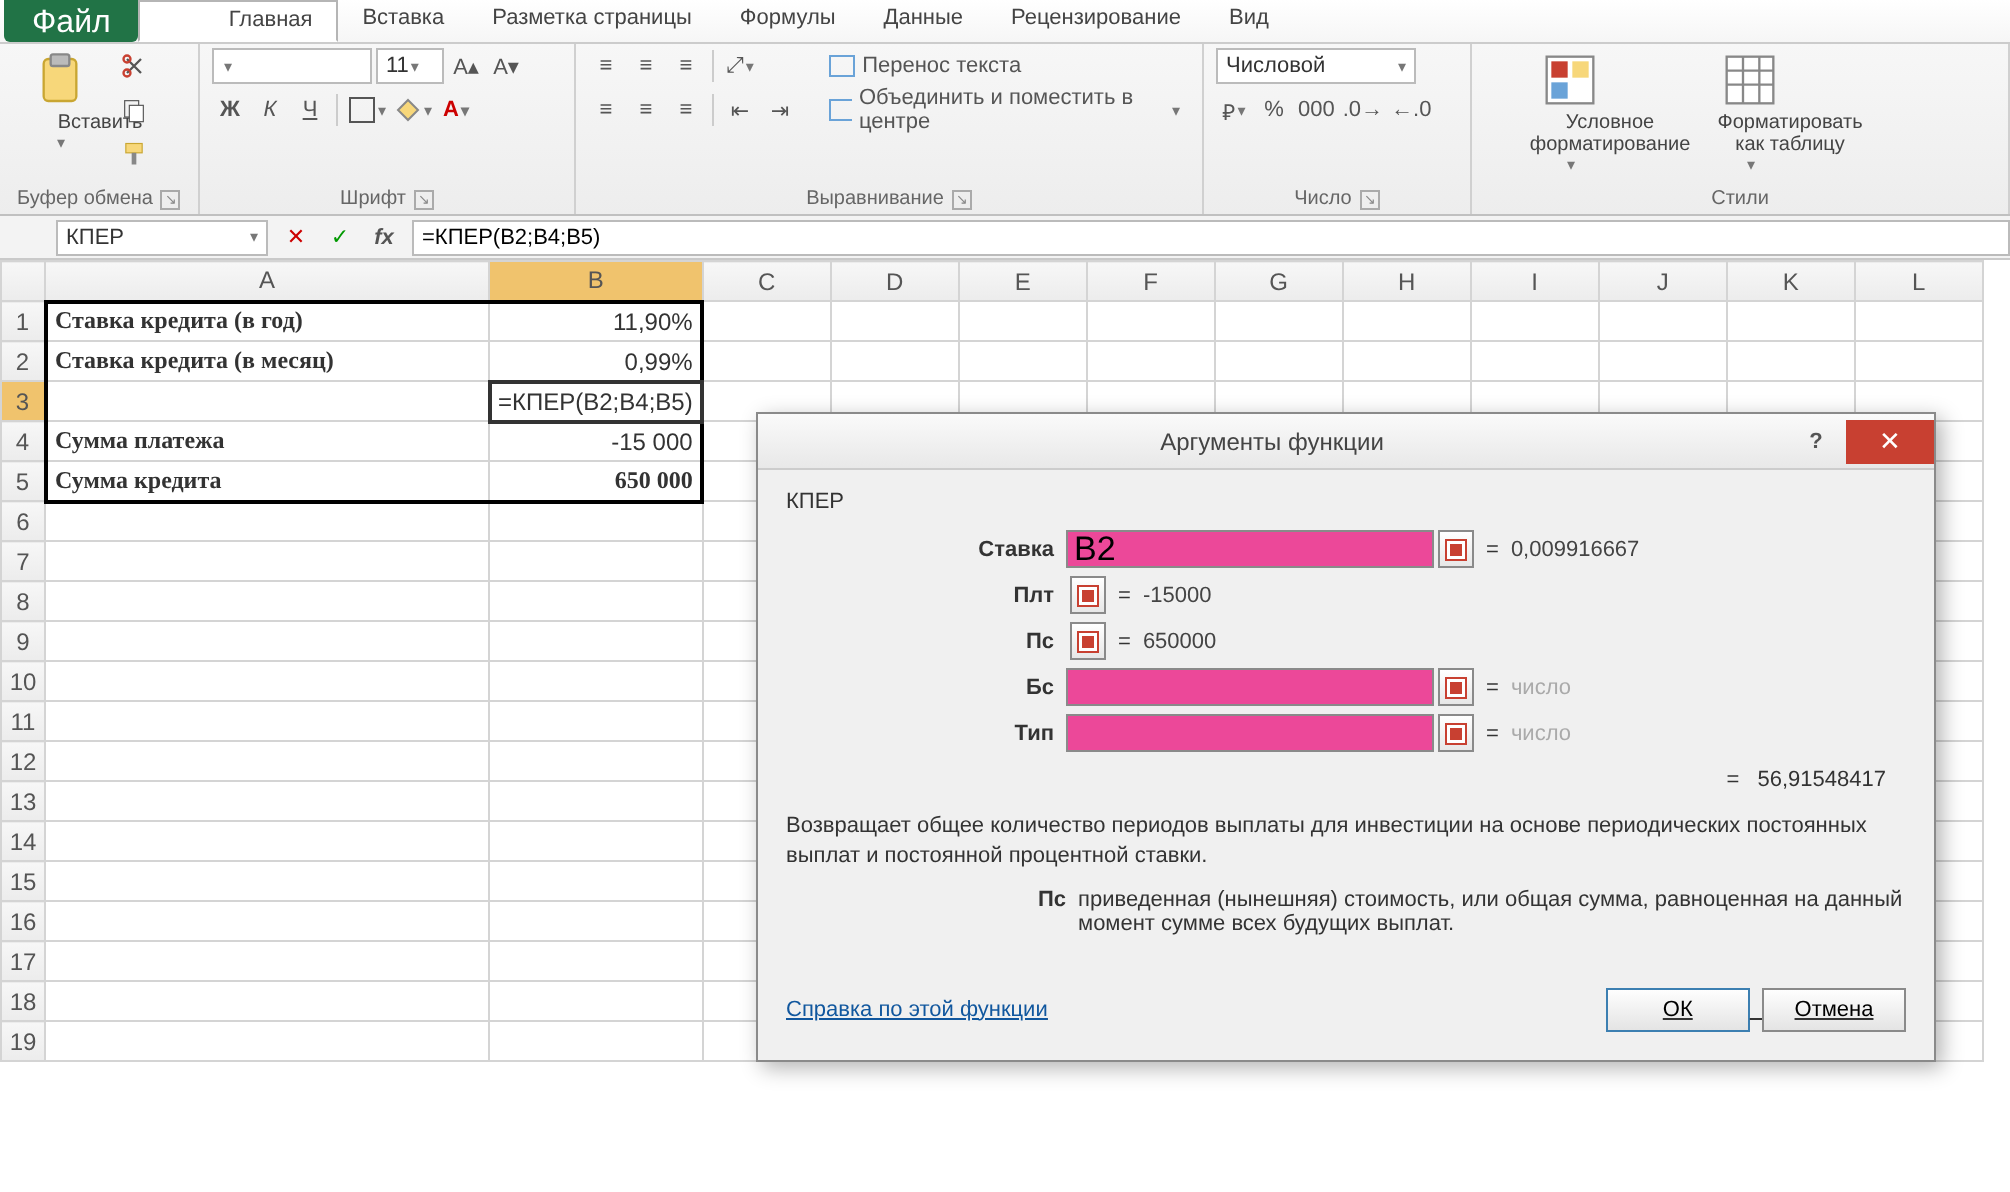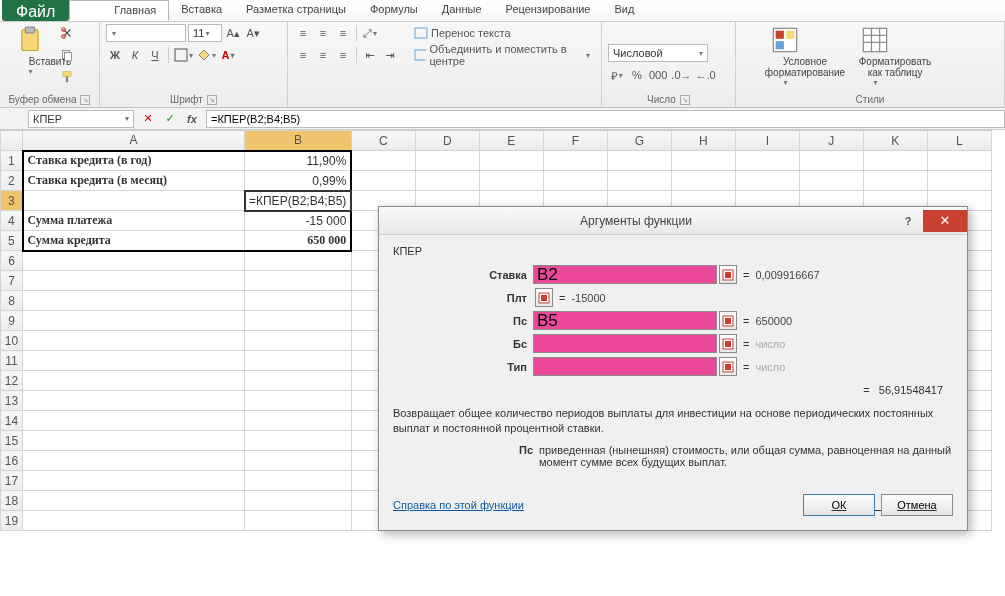--- a/index.html
+++ b/index.html
@@ -20,21 +20,21 @@
 
 .bigbtn { display: flex; flex-direction: column; align-items: center; justify-content: flex-start; width: 48px; padding-top: 2px; cursor: pointer; }
 .bigbtn .icon { width: 28px; height: 28px; margin-bottom: 2px; }
 .bigbtn .lbl { font-size: 10px; color: #444; text-align: center; line-height: 1.1; padding-left: 40px; }
 .smallgrid { display: flex; flex-direction: column; gap: 4px; }
 .row { display: flex; gap: 2px; align-items: center; }
 .btn { min-width: 18px; height: 18px; border: 1px solid transparent; display: inline-flex; align-items:center; justify-content:center; cursor:pointer; font-size:11px; color:#555; }
 .dd { font-size: 8px; color:#777; margin-left:1px; }
 .fontbox { border:1px solid #bbb; background:#fff; height:18px; padding:0 4px; display:flex; align-items:center; width:80px; }
 .sizebox { border:1px solid #bbb; background:#fff; height:18px; padding:0 4px; display:flex; align-items:center; width:34px; }
-.numfmt { border:1px solid #bbb; background:#fff; height:18px; padding:0 4px; display:flex; align-items:center; width:100px; justify-content:space-between;margin-top:20px; }
+.numfmt { border:1px solid #bbb; background:#fff; height:18px; padding:0 4px; display:flex; align-items:center; width:100px; justify-content:space-between; }
 
 
 .fbar { display:flex; align-items:center; height:22px; border-bottom:1px solid #c9c9c9; background:#f3f3f3; }
 .namebox { width:106px; height:18px; border:1px solid #bbb; background:#fff; margin-left:28px; display:flex; align-items:center; justify-content:space-between; padding:0 4px; font-size:11px; }
 .fx-controls { display:flex; align-items:center; gap:6px; margin:0 6px; }
 .fx-btn { width:16px; height:16px; display:flex; align-items:center; justify-content:center; font-size:11px; color:#555; cursor:pointer;}
 .formula-input { flex:1; height:18px; border:1px solid #bbb; background:#fff; padding:0 4px; font-size:11px; font-family:Arial; }
 
 
 .grid-wrap { position:relative; }
@@ -206,20 +206,24 @@
                 <rect x="1" y="1" width="12" height="10" fill="none" stroke="#6aa3d8"></rect>
               </svg>&nbsp;<span>Перенос текста</span></span>
           </div>
         <div class="row">
             <span class="btn" style="width:auto;padding:0 4px"><svg width="14" height="12">
                 <rect x="1" y="1" width="12" height="10" fill="none" stroke="#6aa3d8"></rect>
               </svg>&nbsp;<span>Объединить и поместить в центре</span><span class="dd">▾</span></span>
           </div>
       </div>
     </div>
+    <div class="group-label">
+        <span>Выравнивание</span>
+        <span class="launcher">↘</span>
+      </div>
   </div>
 
   <div class="group" style="width:134px">
     <div class="group-body" style="flex-direction:column;gap:4px">
       <div class="numfmt">
           <span>Числовой</span>
           <span class="dd">▾</span>
         </div>
       <div class="row">
         <span class="btn">₽<span class="dd">▾</span></span>
@@ -612,21 +616,20 @@
           <svg width="12" height="12">
             <rect x="1" y="1" width="10" height="10" fill="#fff" stroke="#c84031"></rect>
             <rect x="3" y="3" width="6" height="6" fill="#c84031"></rect>
           </svg>
         </div>
       <span class="eq">=</span>
         <span class="argval">-15000</span>
     </div>
     <div class="argrow">
       <div class="arglbl">Пс</div>
-      <input class="arginp" value="B5" style="">
       <div class="refbtn">
           <svg width="12" height="12">
             <rect x="1" y="1" width="10" height="10" fill="#fff" stroke="#c84031"></rect>
             <rect x="3" y="3" width="6" height="6" fill="#c84031"></rect>
           </svg>
         </div>
       <span class="eq">=</span>
         <span class="argval">650000</span>
     </div>
     <div class="argrow">

